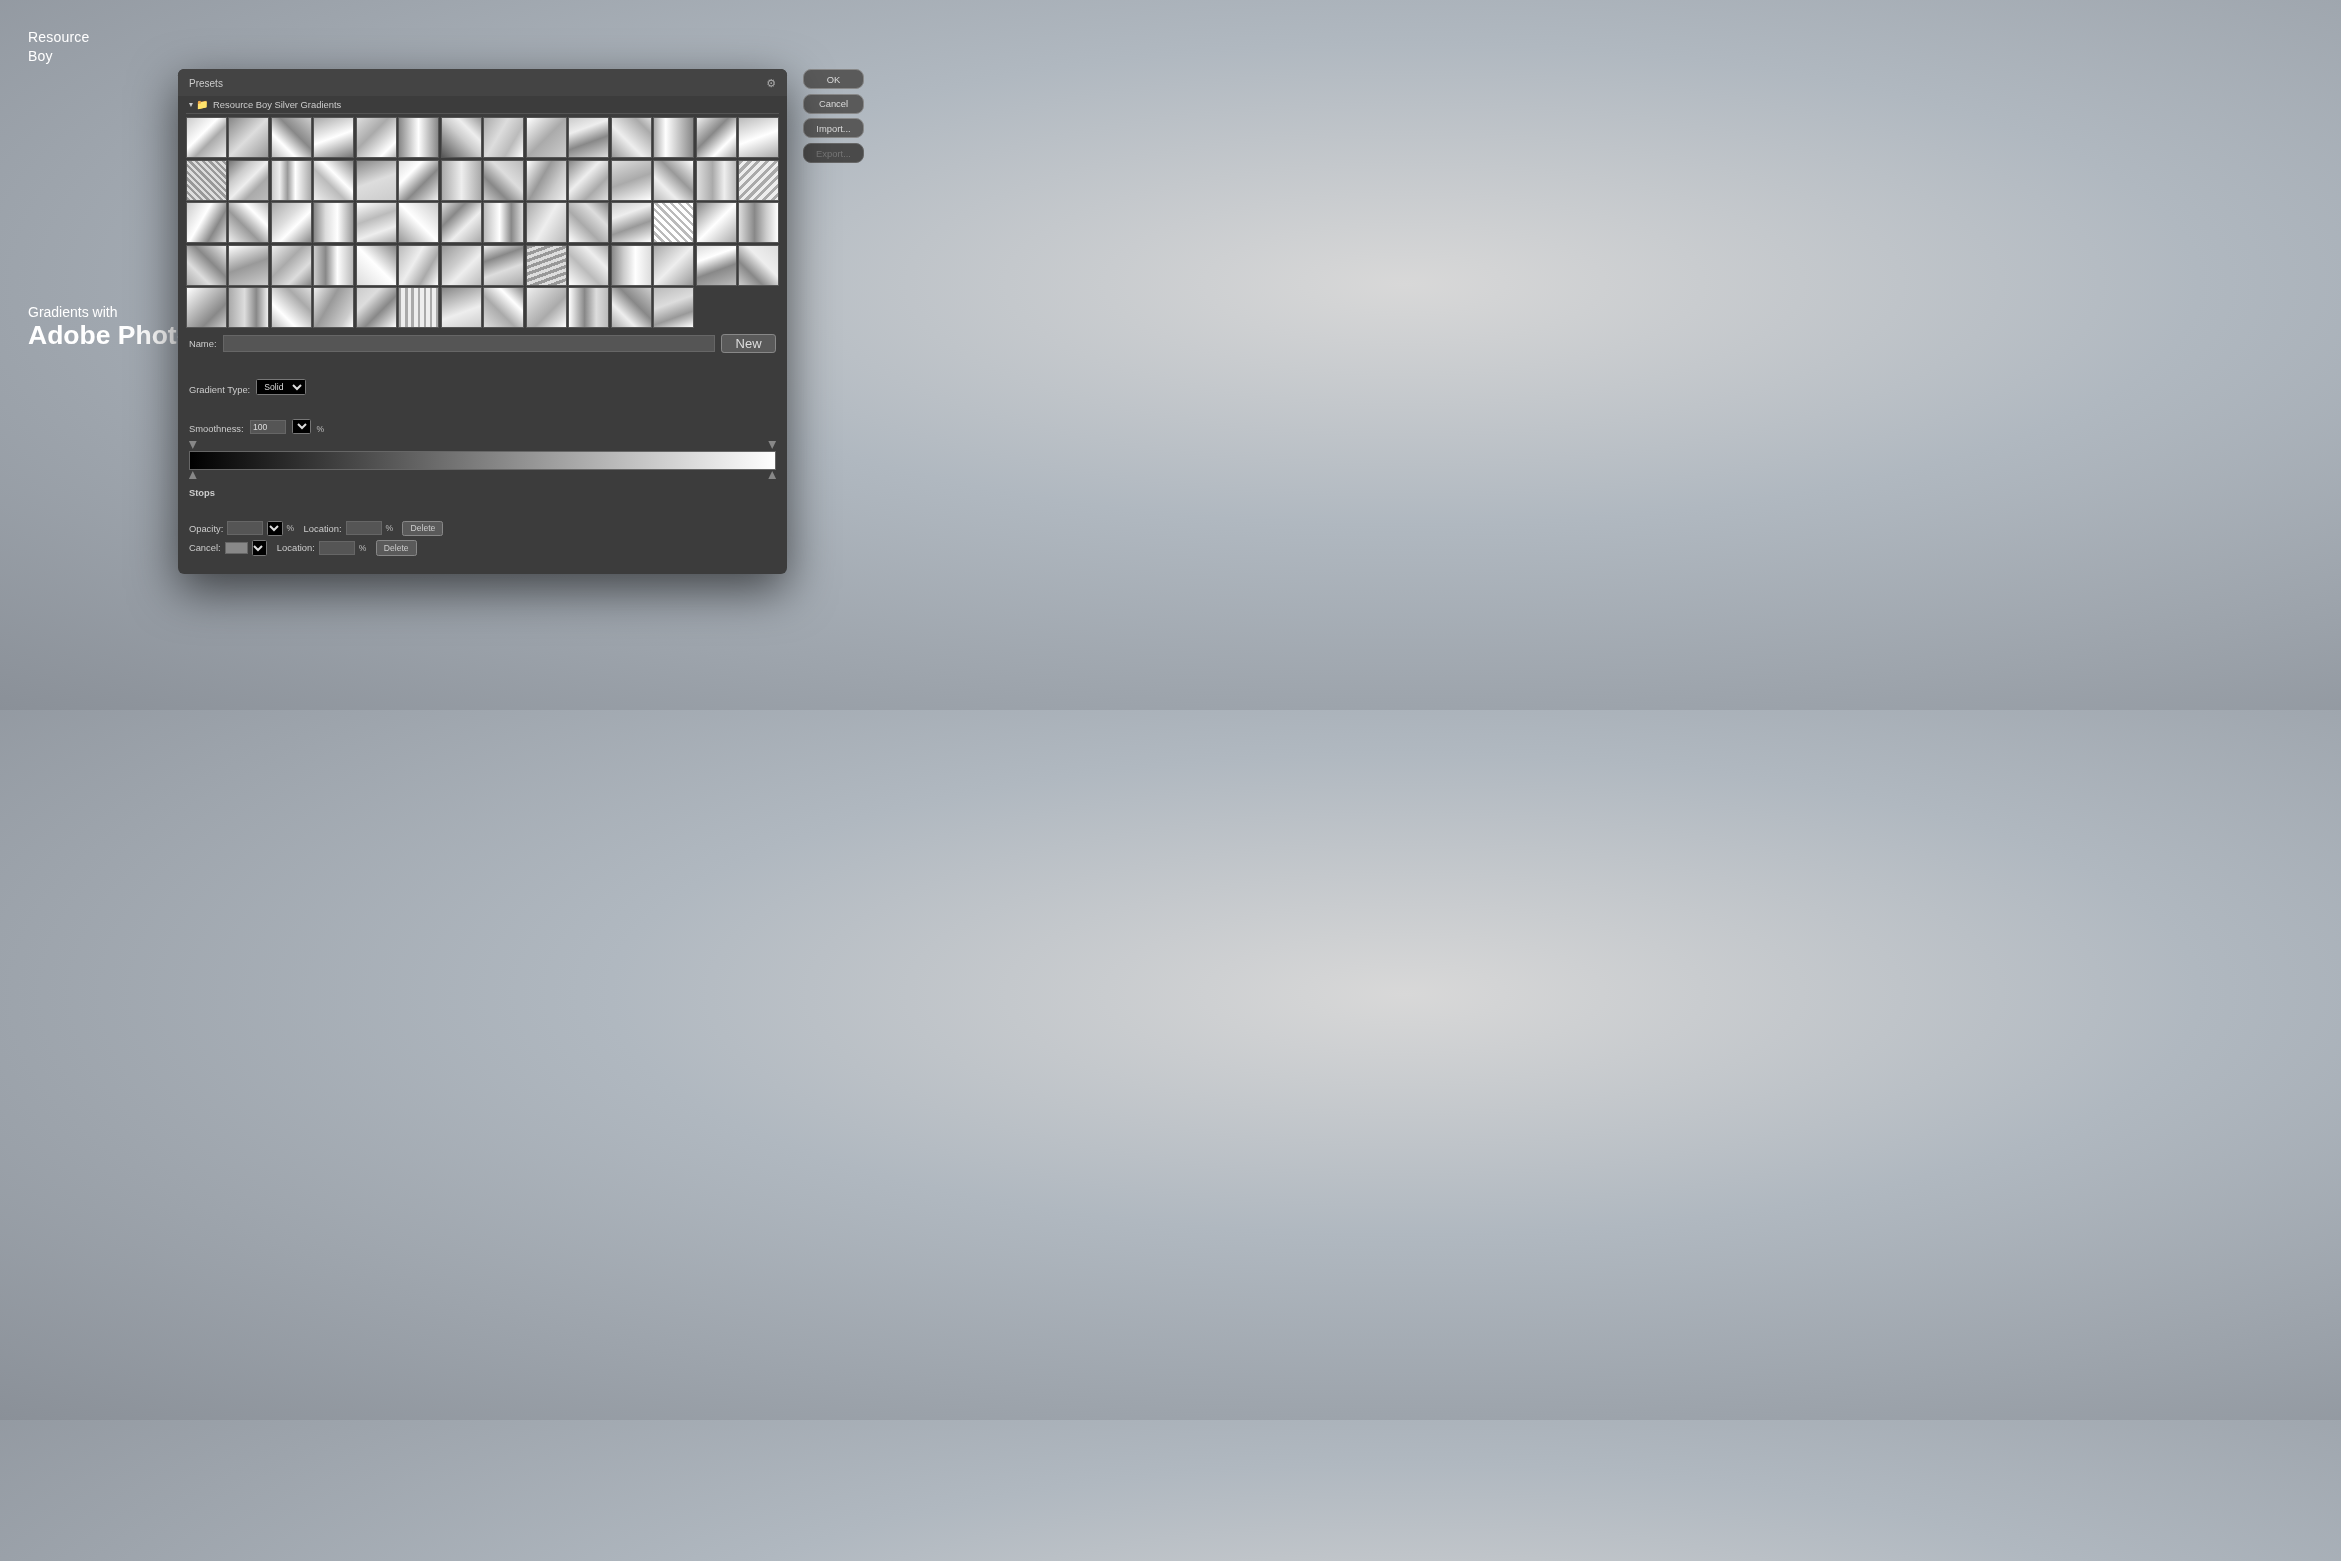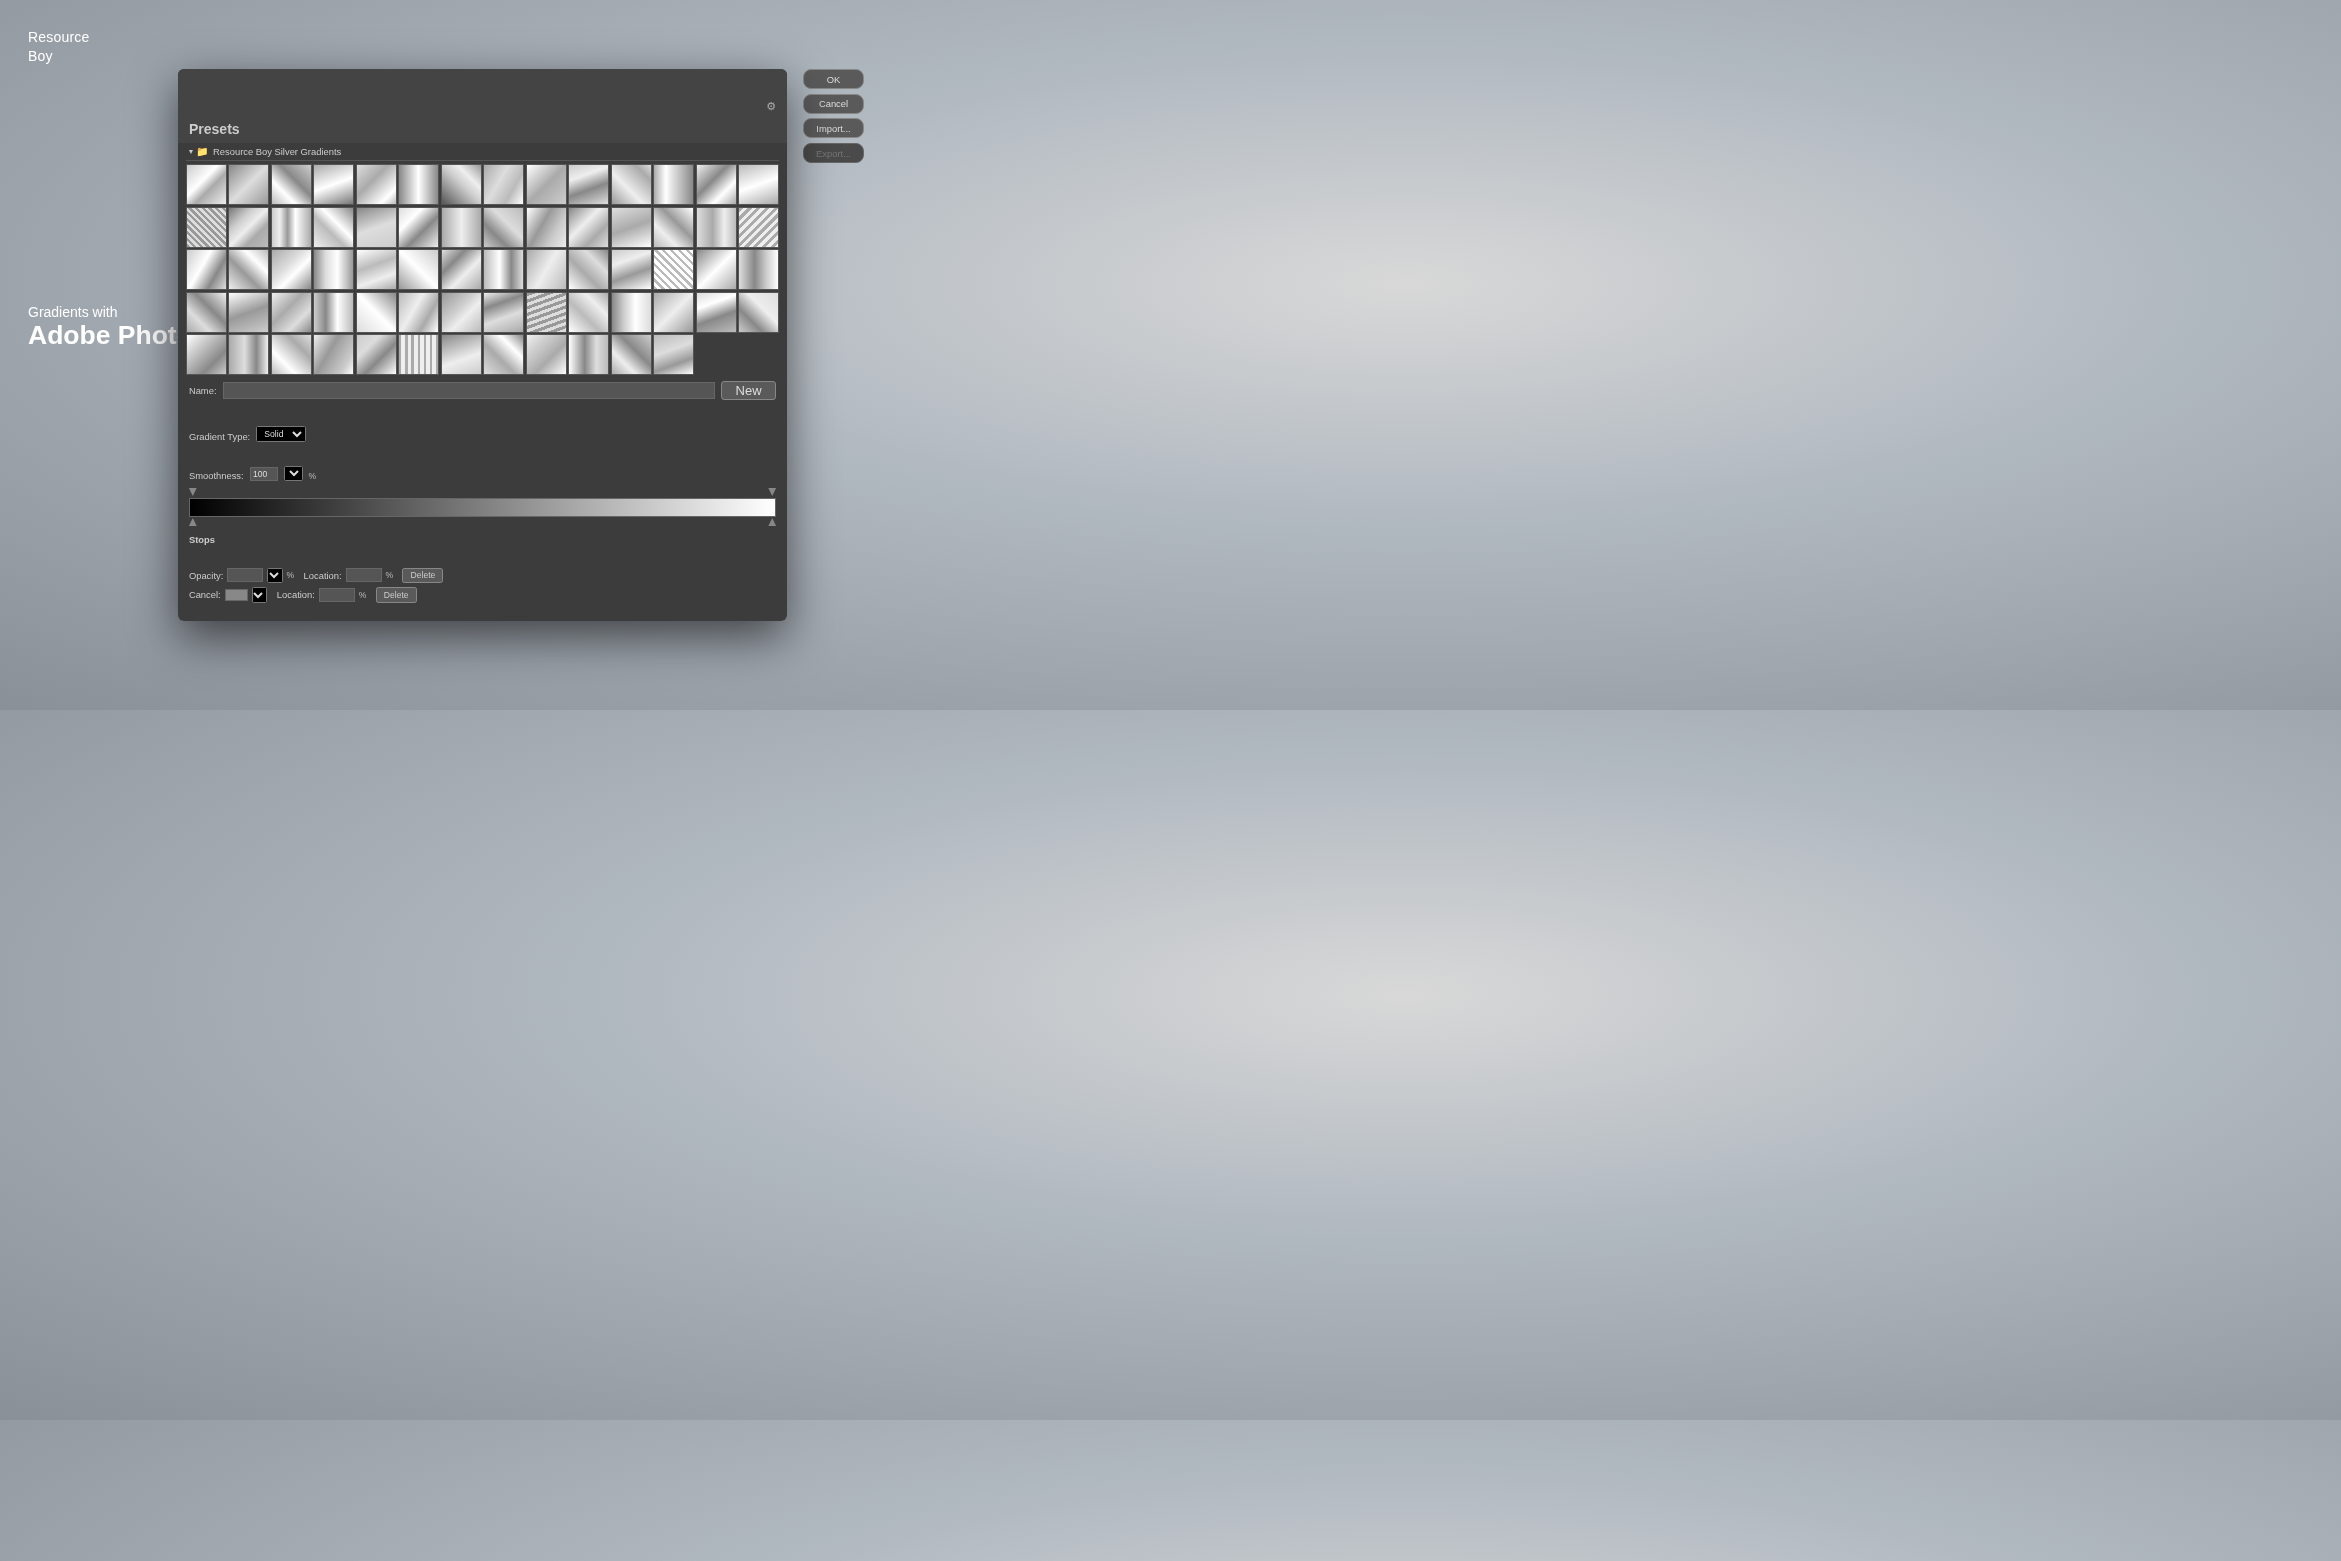--- a/index.html
+++ b/index.html
@@ -56,23 +56,22 @@
       display: flex;
       align-items: center;
       justify-content: space-between;
       padding: 7.8px 11px 6.2px 11px;
       background: #444;
       border-radius: 6.2px 6.2px 0 0;
     }
 
     .ps-header-title {
       color: #ccc;
-      font-size: 14px;
-      font-weight: 700;
-      margin-top: 44px;
+      font-size: 10px;
+      font-weight: 400;
     }
 
     .ps-gear-icon {
       color: #aaa;
       font-size: 11px;
       cursor: pointer;
     }
 
     
     .ps-right-btns {
@@ -503,21 +502,21 @@
     <div class="ps-row">
       <span>Gradient Type:</span>
       <select class="ps-select">
         <option>Solid</option>
         <option>Noise</option>
       </select>
     </div>
 
     <div class="ps-row">
       <span>Smoothness:</span>
-      <input class="ps-stops-input" style="width: 28px;" type="text" value="100">
+      <input class="ps-stops-input" style="width: 36px;" type="text" value="100">
       <select class="ps-select" style="width:19px;padding:0 1.6px;">
         <option>▾</option>
       </select>
       <span class="ps-stops-unit">%</span>
     </div>
 
     <div class="gradient-bar-section">
       <div class="gradient-bar-stops-top">
         <div class="stop-arrow-top"></div>
         <div class="stop-arrow-top right"></div>

